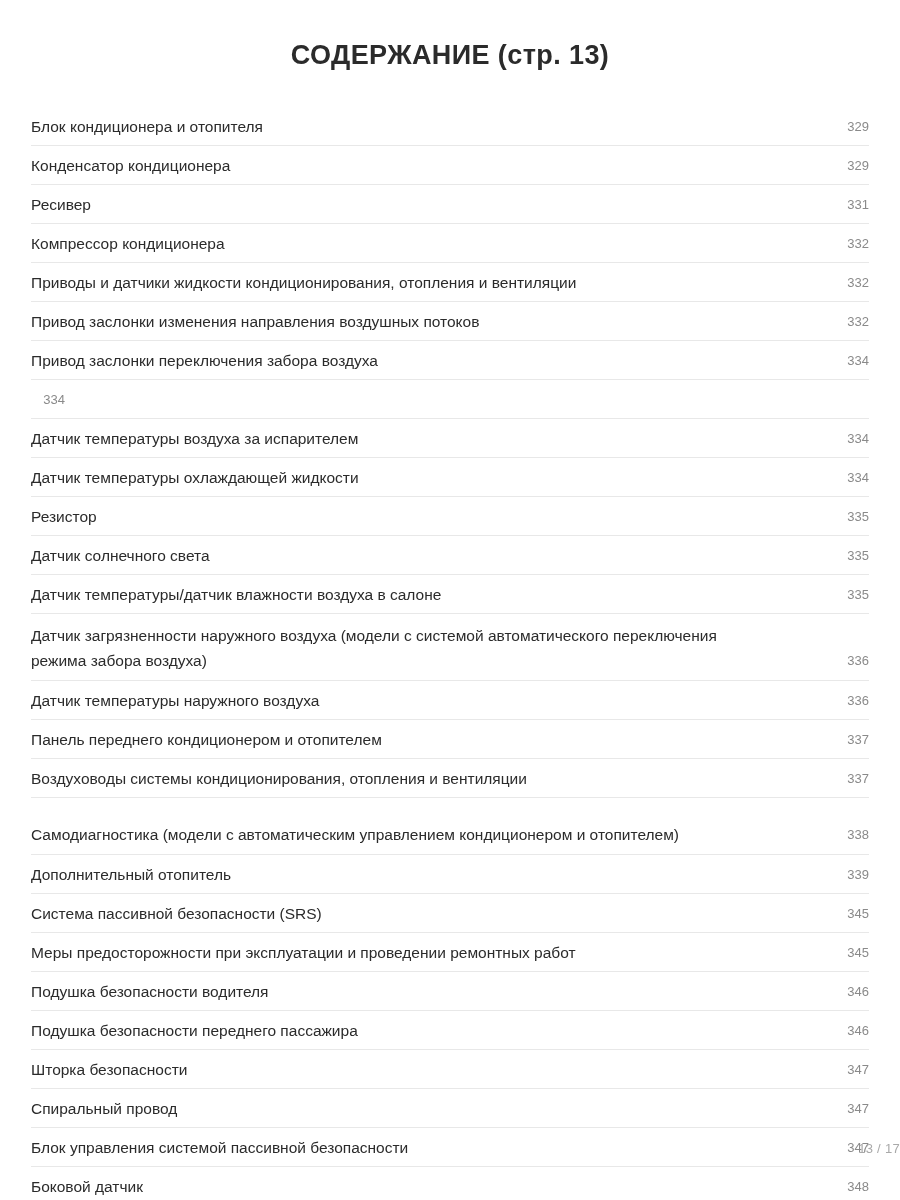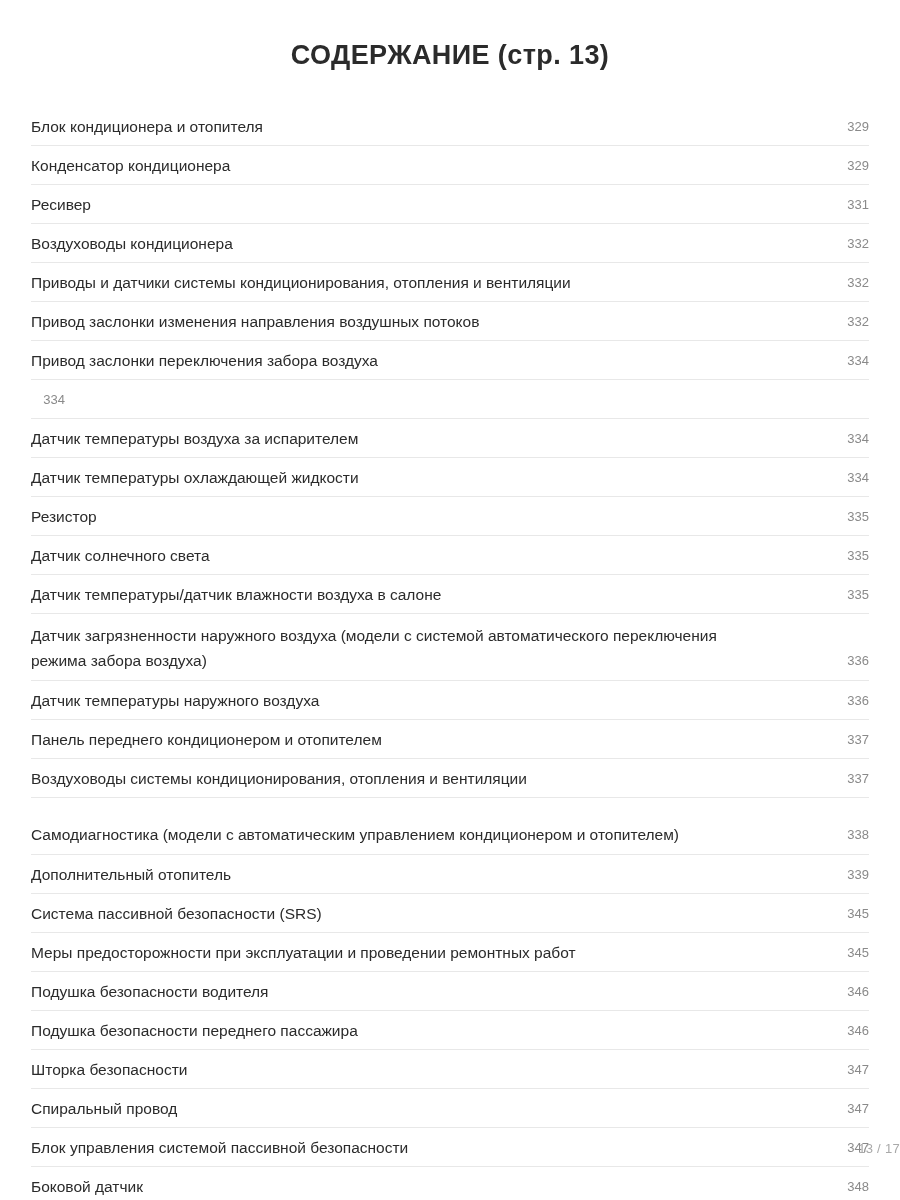--- a/index.html
+++ b/index.html
@@ -115,25 +115,25 @@
       </li>
       <li class="toc-row">
         <span class="toc-label">Конденсатор кондиционера</span>
         <span class="toc-page">329</span>
       </li>
       <li class="toc-row">
         <span class="toc-label">Ресивер</span>
         <span class="toc-page">331</span>
       </li>
       <li class="toc-row">
-        <span class="toc-label">Воздуховоды кондиционера</span>
+        <span class="toc-label">Компрессор кондиционера</span>
         <span class="toc-page">332</span>
       </li>
       <li class="toc-row">
-        <span class="toc-label">Приводы и датчики системы кондиционирования, отопления и вентиляции</span>
+        <span class="toc-label">Приводы и датчики жидкости кондиционирования, отопления и вентиляции</span>
         <span class="toc-page">332</span>
       </li>
       <li class="toc-row">
         <span class="toc-label">Привод заслонки изменения направления воздушных потоков</span>
         <span class="toc-page">332</span>
       </li>
       <li class="toc-row">
         <span class="toc-label">Привод заслонки переключения забора воздуха</span>
         <span class="toc-page">334</span>
       </li>

